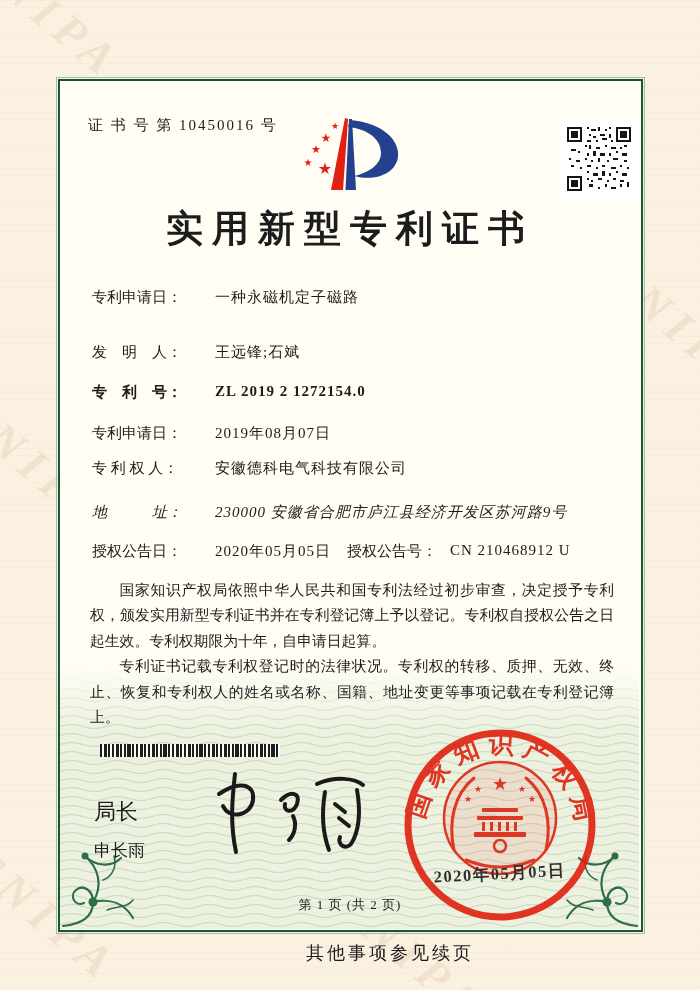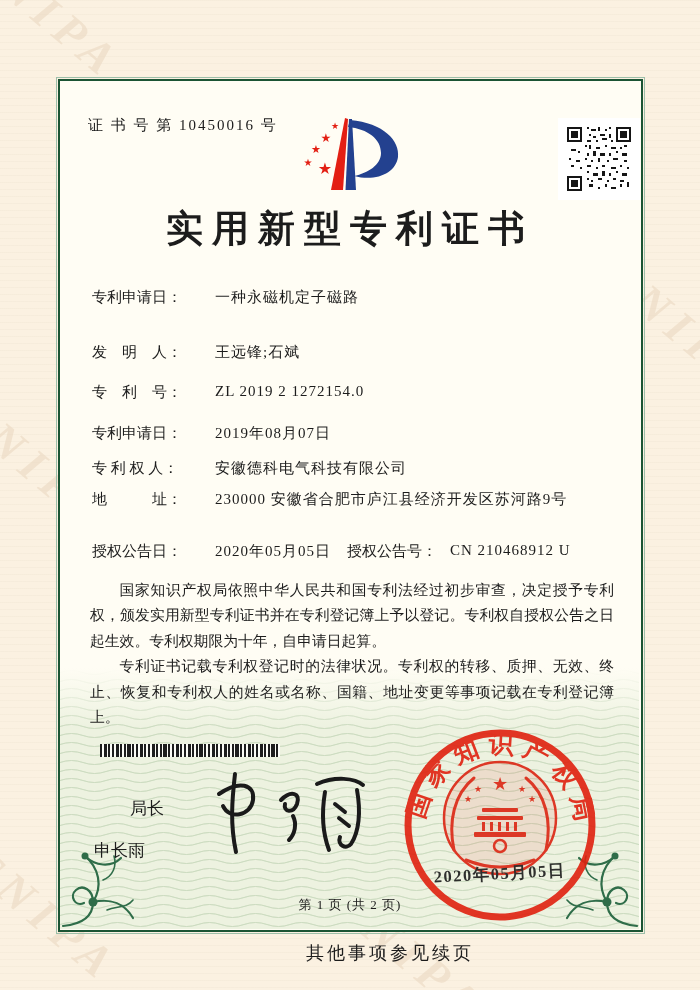--- a/index.html
+++ b/index.html
@@ -35,22 +35,22 @@
   
   .body-text{position:absolute;left:90px;top:578px;width:524px;font-size:14.8px;
     line-height:1.72;text-align:justify;}
   .body-text p{margin:0;text-indent:2em;}
   
   .barcode{position:absolute;left:100px;top:744px;width:180px;height:13px;background-color:#fbfbf6;
     background-image:
       repeating-linear-gradient(90deg,#1d1d1d 0 2px,transparent 2px 4px),
       repeating-linear-gradient(90deg,#1d1d1d 0 1px,transparent 1px 6px),
       repeating-linear-gradient(90deg,#1d1d1d 0 1px,transparent 1px 9px);}
-  .director-title{position:absolute;left:94px;top:797px;font-size:17px;
-    font-family:Liberation Mono, monospace;font-weight:500;margin-left:36px;}
+  .director-title{position:absolute;left:94px;top:797px;font-size:22px;
+    font-family:Liberation Mono, monospace;font-weight:500;}
   .director-name{position:absolute;left:94px;top:827px;font-size:17px;
     font-family:"Liberation Sans",sans-serif;font-weight:500;margin-top:12px;}
   .signature{position:absolute;left:205px;top:760px;width:170px;height:105px;}
   .seal{position:absolute;left:398px;top:722px;width:206px;height:206px;}
   .page-info{position:absolute;left:0;top:896px;width:700px;text-align:center;font-size:13px;letter-spacing:1px;}
   .continuation{position:absolute;left:0;top:941px;width:700px;text-align:center;font-size:18px;letter-spacing:3px;padding-left:40px;}
   .corner{position:absolute;width:96px;height:90px;}
   .corner.bl{left:59px;top:840px;}
   .corner.br{left:545px;top:840px;transform:scaleX(-1);}
 </style>
@@ -142,33 +142,33 @@
   <div class="title">实用新型专利证书</div>
 
   <div class="row" style="top:288px;">
     <span class="flabel">专利申请日：</span>
     <span class="fvalue">一种永磁机定子磁路</span>
   </div>
   <div class="row" style="top:343px;">
     <span class="flabel">发　明　人：</span>
     <span class="fvalue">王远锋;石斌</span>
   </div>
-  <div class="row" style="top:383px;">
+  <div class="row" style="top:383px;font-weight:bold;">
     <span class="flabel">专　利　号：</span>
     <span class="fvalue">ZL 2019 2 1272154.0</span>
   </div>
   <div class="row" style="top:424px;text-align:center;">
     <span class="flabel">专利申请日：</span>
     <span class="fvalue">2019年08月07日</span>
   </div>
   <div class="row" style="top:459px;">
     <span class="flabel">专 利 权 人：</span>
     <span class="fvalue">安徽德科电气科技有限公司</span>
   </div>
-  <div class="row" style="top:490px;">
+  <div class="row" style="top:503px;font-style:italic;">
     <span class="flabel">地　　　址：</span>
     <span class="fvalue">230000 安徽省合肥市庐江县经济开发区苏河路9号</span>
   </div>
   <div class="row" style="top:542px;">
     <span class="flabel">授权公告日：</span>
     <span class="fvalue">2020年05月05日</span>
     <span class="flabel2">授权公告号：</span>
     <span class="fvalue2">CN 210468912 U</span>
   </div>
 

